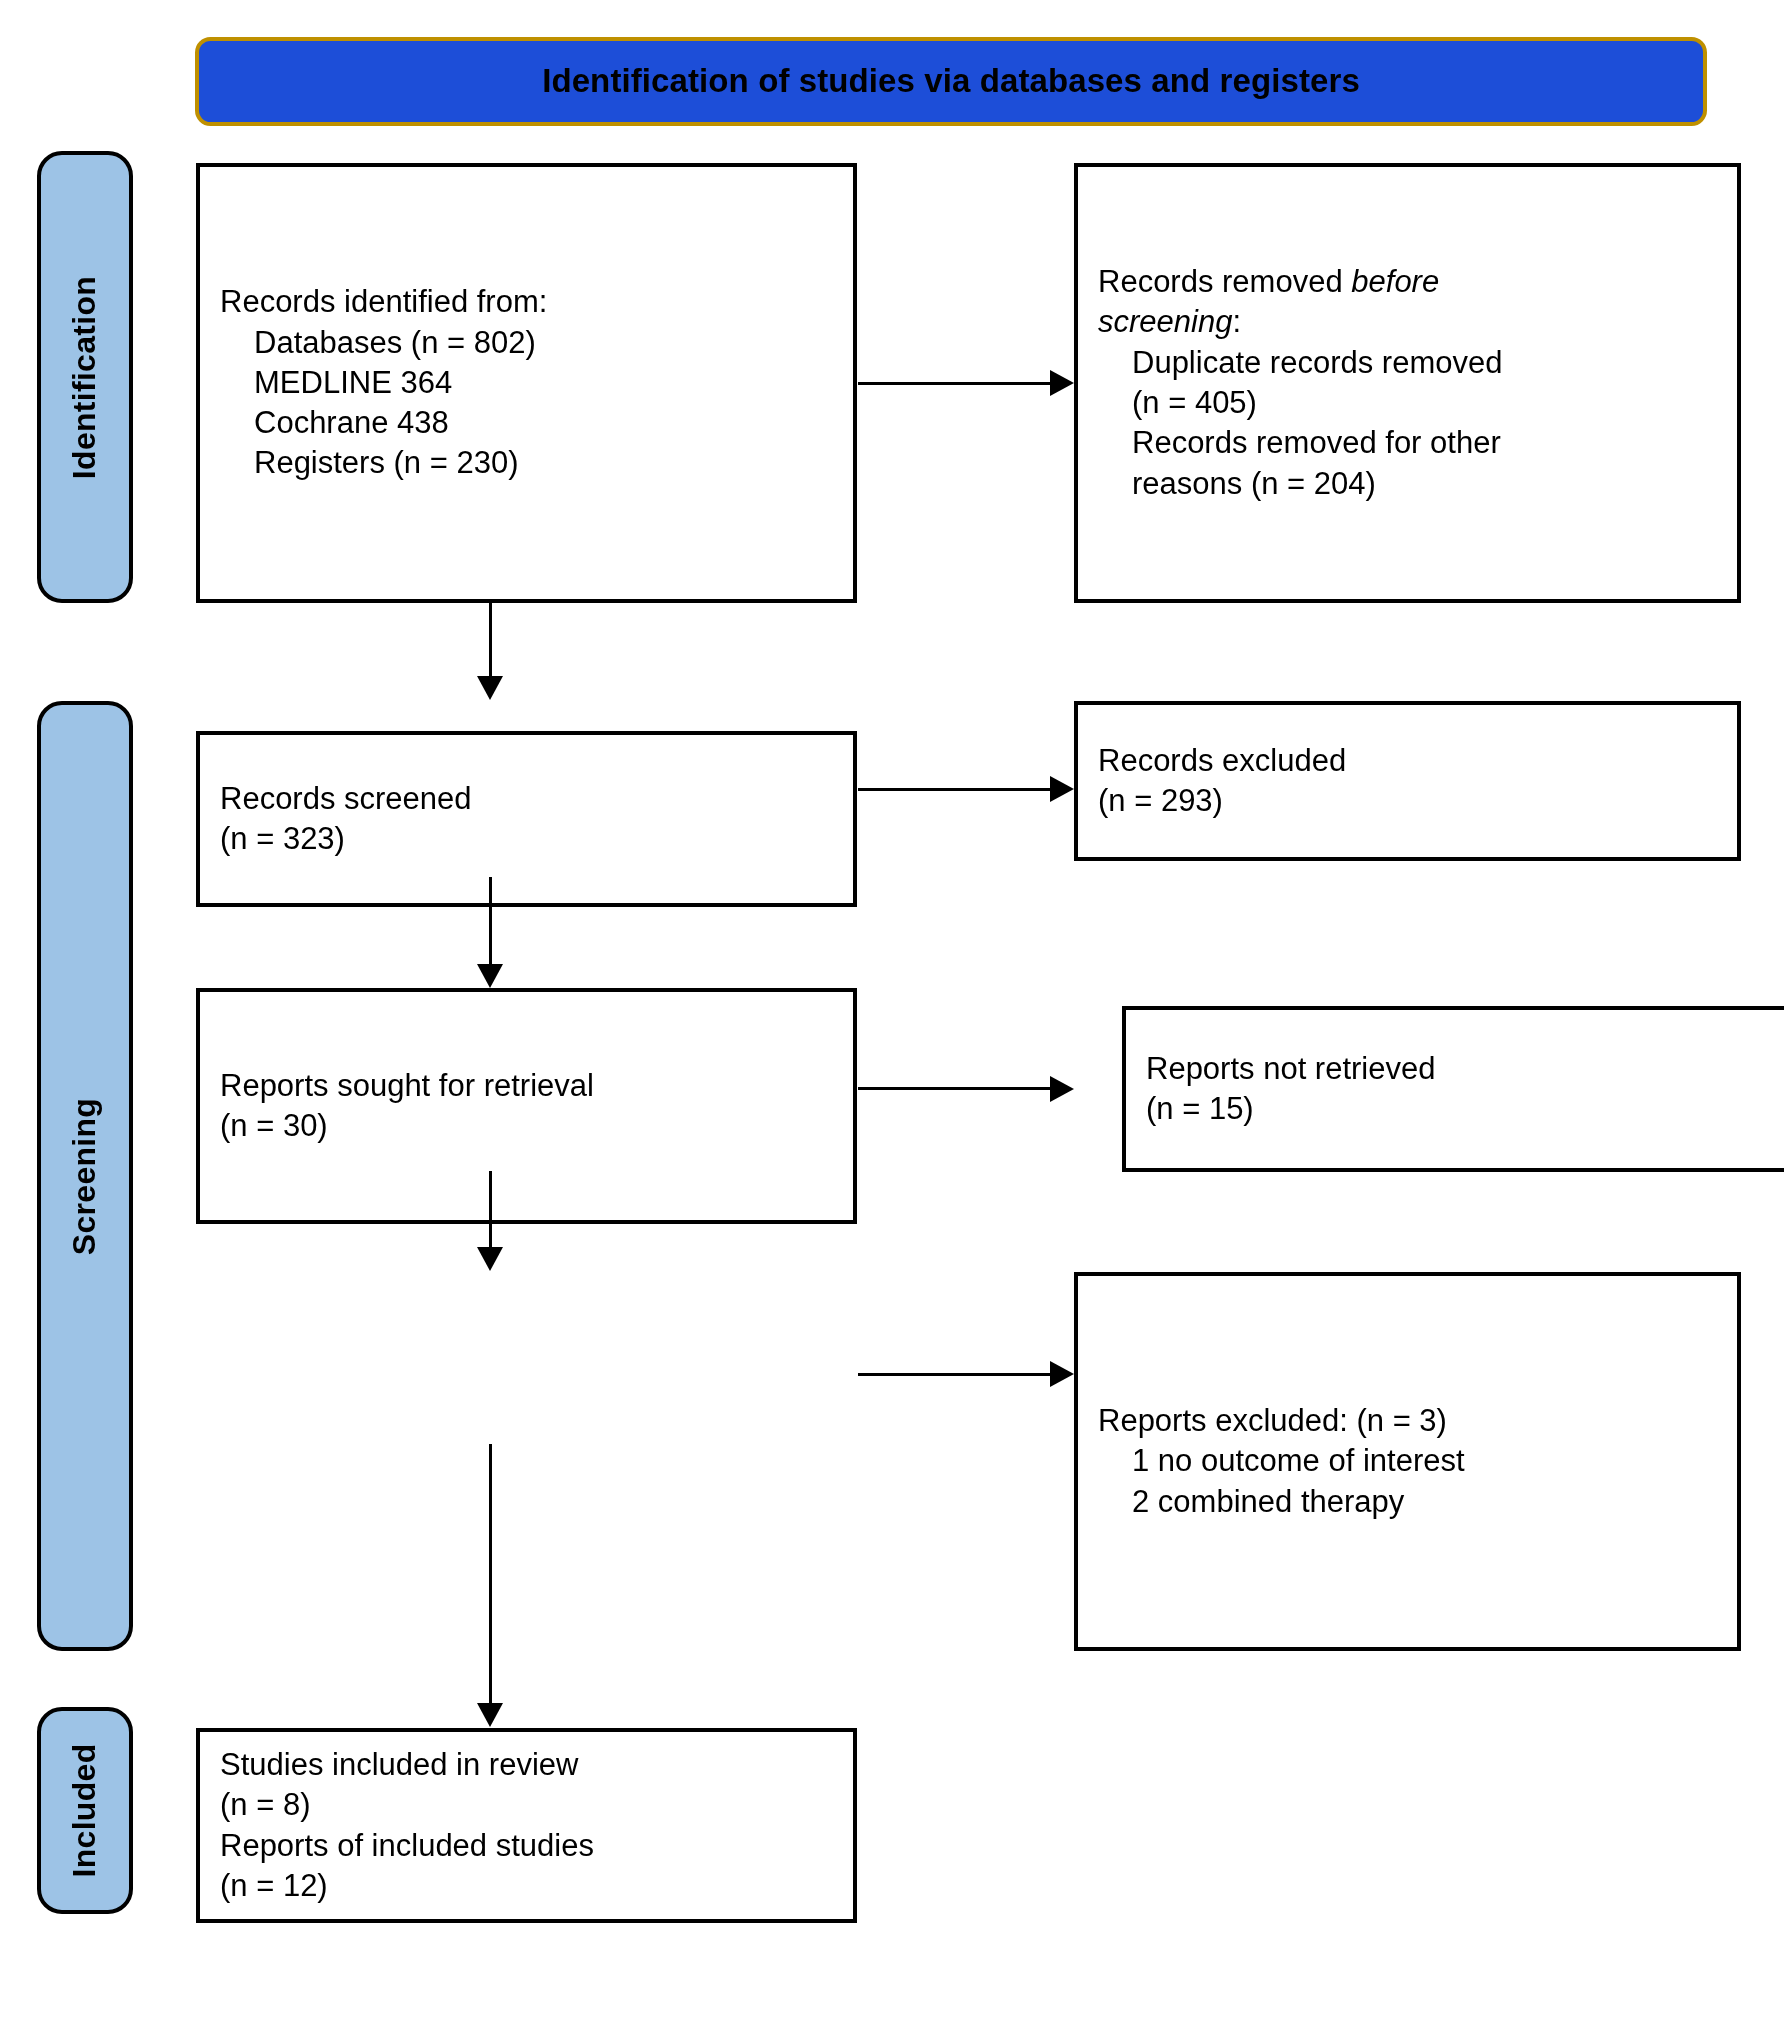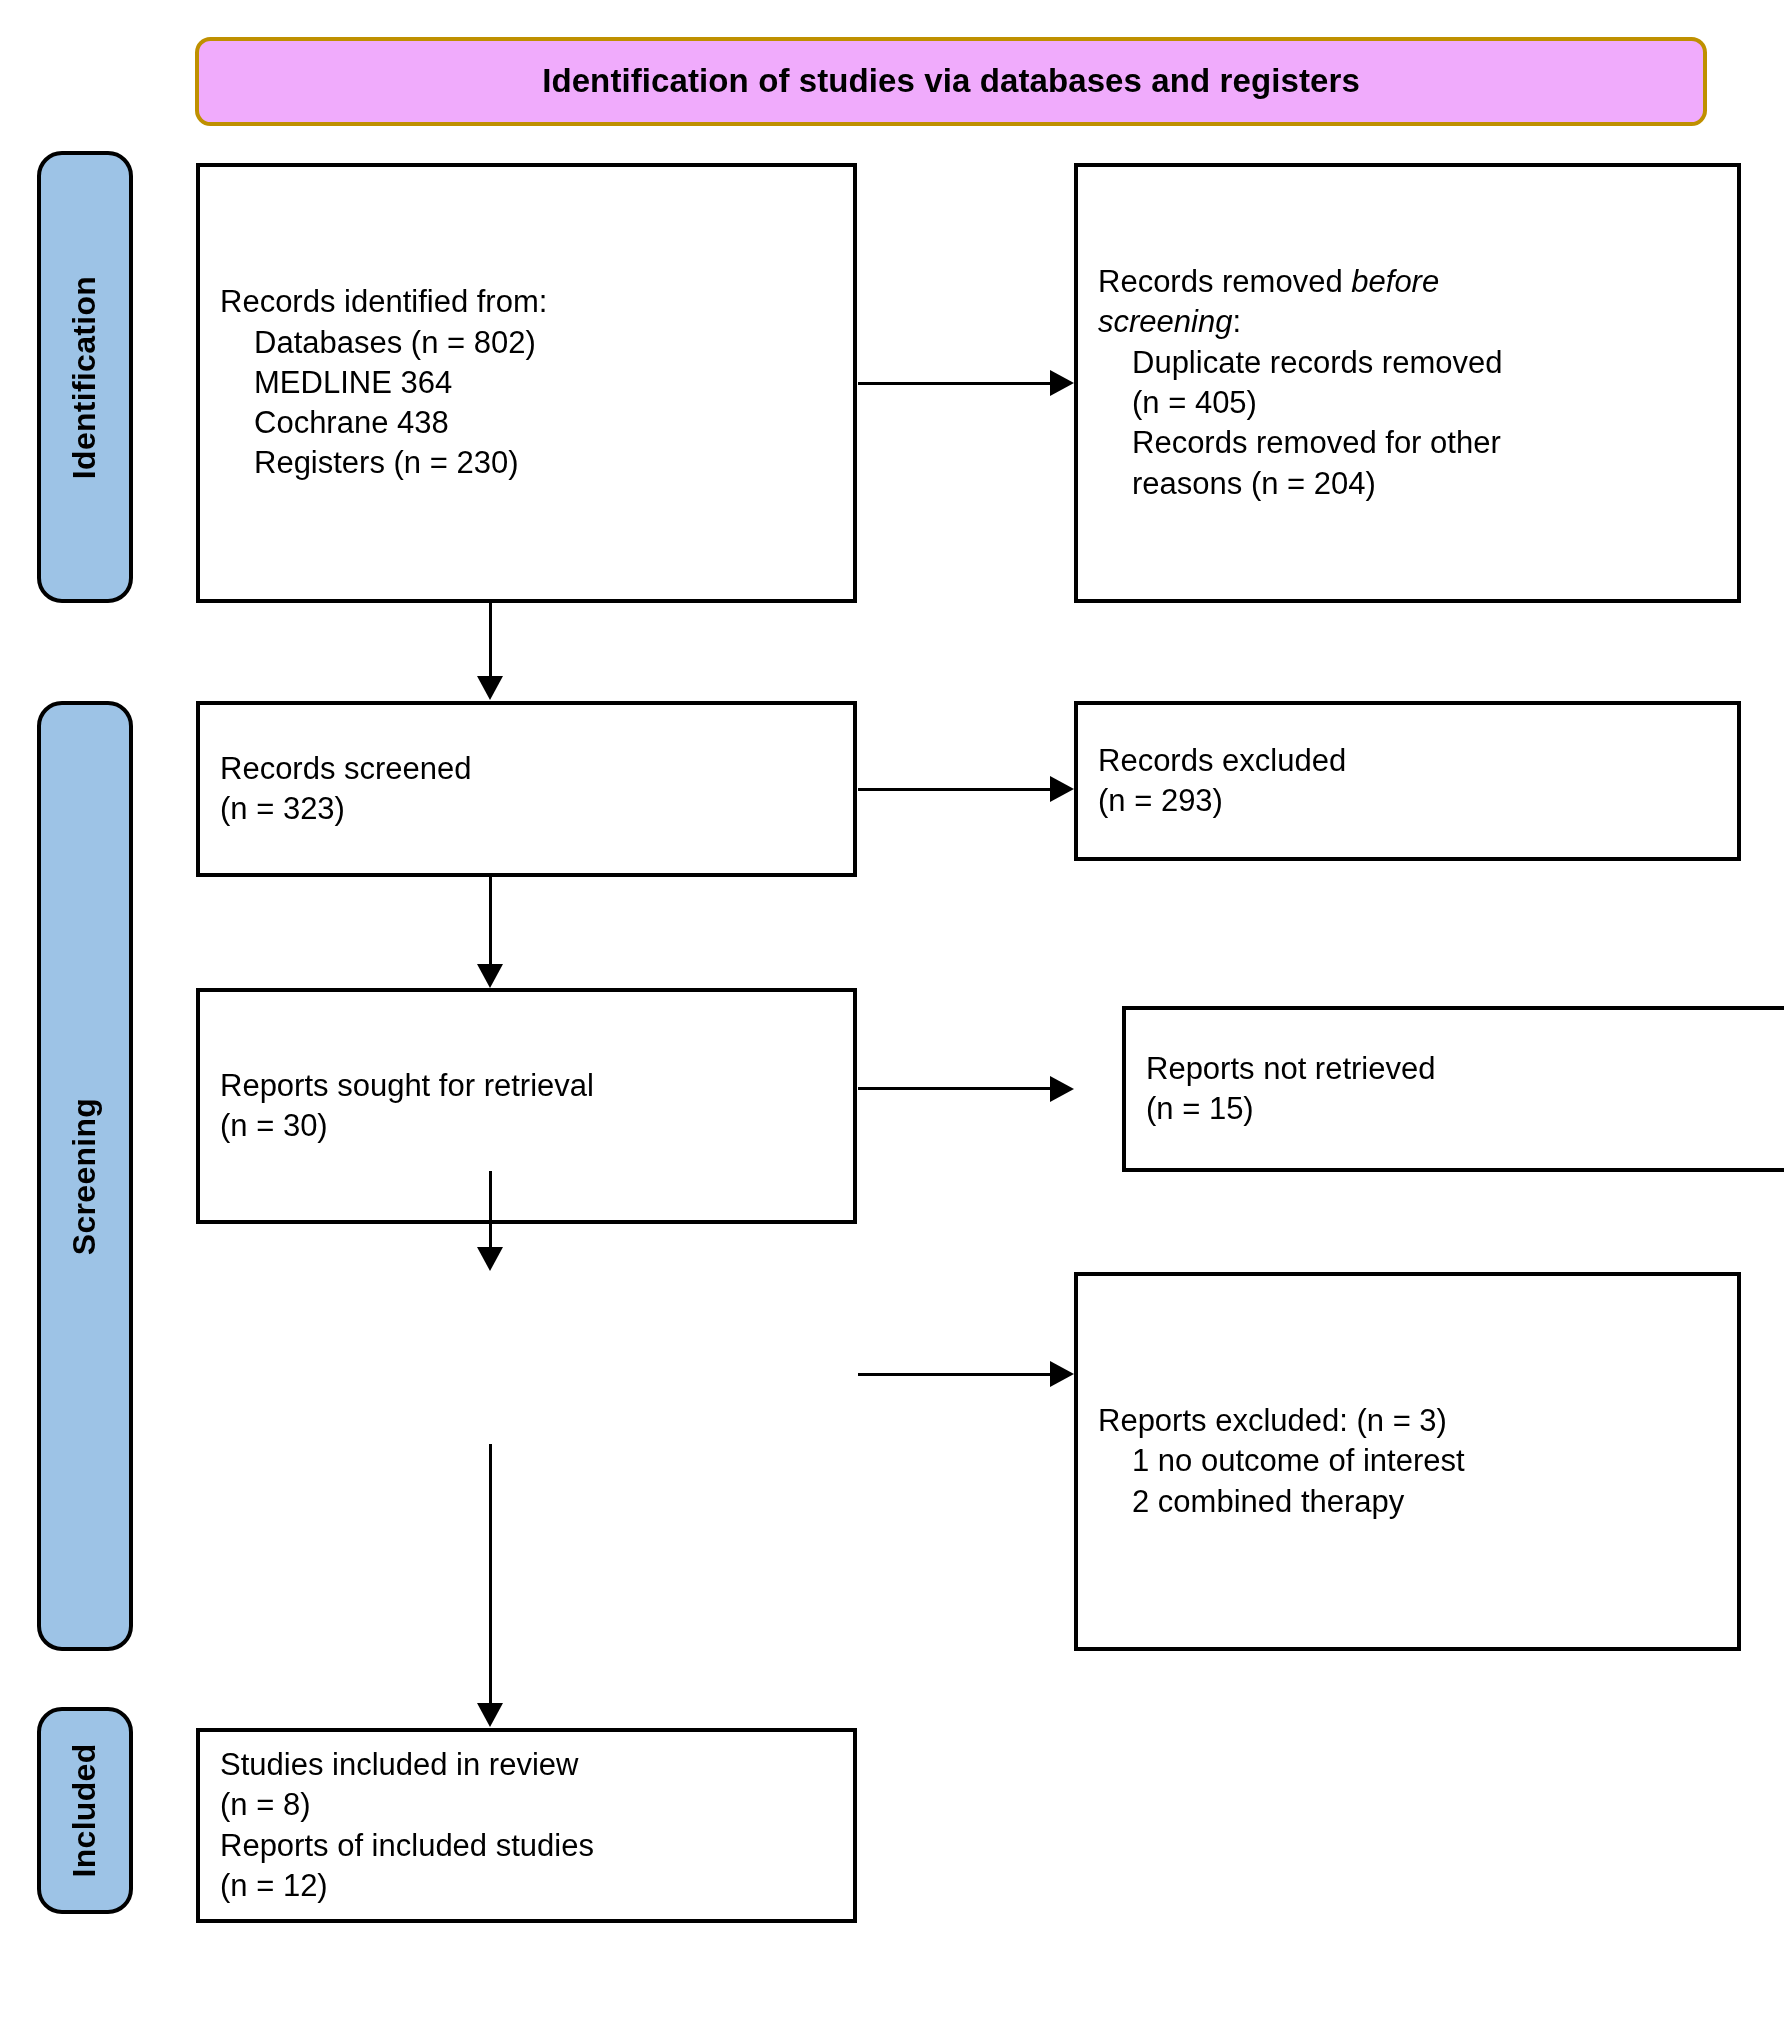--- a/index.html
+++ b/index.html
@@ -19,21 +19,21 @@
     overflow: hidden;
   }
 
   
   .header-banner {
     position: absolute;
     left: 195px;
     top: 37px;
     width: 1512px;
     height: 89px;
-    background: #f0abfc;
+    background: #1d4ed8;
     border: 4.1px solid #BF9000;
     border-radius: 15.4px;
     box-sizing: border-box;
     display: flex;
     align-items: center;
     justify-content: center;
     text-align: center;
   }
   .header-banner .title {
     font-size: 33px;
@@ -87,21 +87,21 @@
   .flow-box .box-text .ital { font-style: italic; }
   .flow-box .box-text .indent { padding-left: 34px; display: inline-block; }
 
   
   .col-left  { left: 196px;  width: 661px; }
   .col-right { left: 1074px; width: 667px; }
 
   
   #box-identified       { top: 163px;  height: 440px; }
   #box-removed          { top: 163px;  height: 440px; }
-  #box-screened         { top: 701px; height: 176px; }
+  #box-screened         { top: 731px; height: 176px; }
   #box-excluded         { top: 701px; height: 160px; }
   #box-sought           { top: 988px; height: 236px; }
   #box-not-retrieved    { top: 1006px; height: 166px; margin-left: 48px; }
   #box-eligibility      { top: 1272px; height: 172px; }
   #box-reports-excluded { top: 1272px; height: 379px; }
   #box-included         { top: 1728px; height: 195px; }
 
   
   .conn {
     position: absolute;

